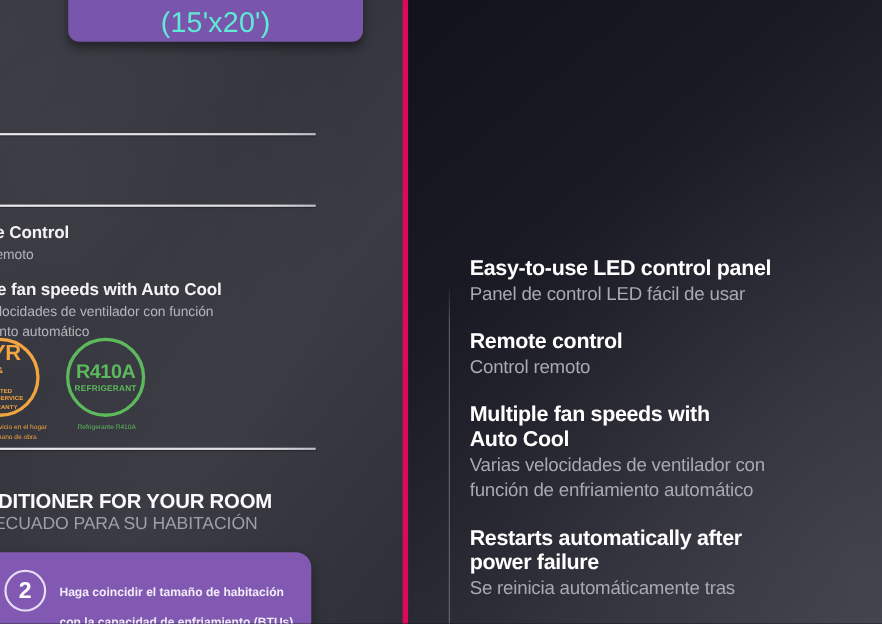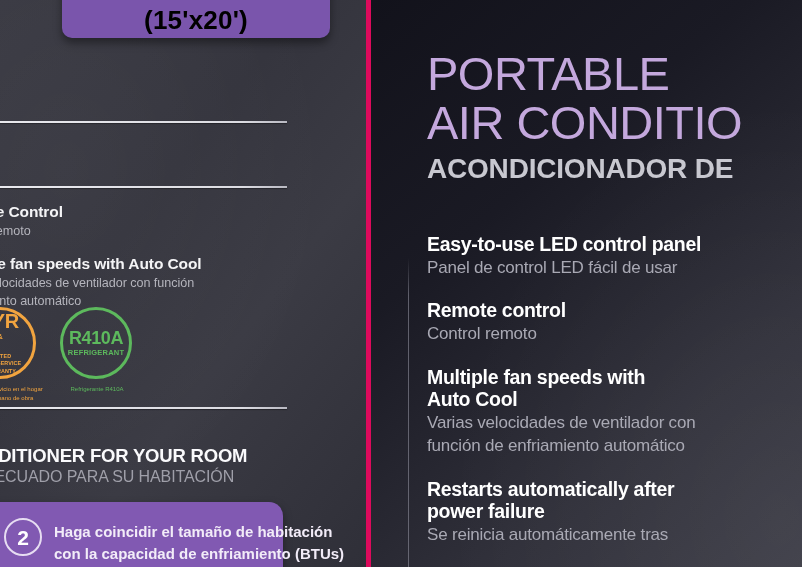--- a/index.html
+++ b/index.html
@@ -27,21 +27,21 @@
   .size-chip{
     position:absolute;left:62px;top:-34px;width:268px;height:72px;
     background:#7a55ac;
     border-radius:10px;
     box-shadow:0 5px 9px rgba(0,0,0,.40);
     display:flex;align-items:flex-end;justify-content:center;
     padding-bottom:5px;box-sizing:border-box;
     z-index:4;
   }
   .size-chip-label{
-    color:#000000;font-size:26px;font-weight:700;letter-spacing:.2px;
+    color:#5eead4;font-size:26px;font-weight:400;letter-spacing:.2px;
     line-height:1;white-space:nowrap;
   }
 
   .hr{
     position:absolute;left:-10px;height:2px;width:297px;
     background:linear-gradient(90deg,#e9e9ee 0%,#dcdce2 85%,#b9b9c2 100%);
     box-shadow:0 1px 1px rgba(0,0,0,.35);
   }
   .hr.a{top:121px;}
   .hr.b{top:186px;}
@@ -106,21 +106,21 @@
     z-index:3;
   }
   .step-num{
     flex:0 0 auto;width:34px;height:34px;border-radius:50%;
     border:2.4px solid #e7ddf2;color:#ffffff;
     display:flex;align-items:center;justify-content:center;
     font-size:21px;font-weight:700;line-height:1;
   }
   .step-txt{padding-top:1px;}
   .step-en{color:#ffffff;font-size:16.5px;font-weight:700;line-height:1.1;letter-spacing:-.2px;white-space:nowrap;}
-  .step-es{color:#f2ecf8;font-size:15px;font-weight:700;line-height:1.28;margin-top:3px;white-space:nowrap;}
+  .step-es{color:#f2ecf8;font-size:11px;font-weight:700;line-height:1.28;margin-top:13px;white-space:nowrap;}
 
   
   .divider{
     position:absolute;left:366px;top:0;width:5px;height:567px;
     background:#dd0a5c;z-index:6;
   }
 
   
   .right-panel{
     position:absolute;left:371px;top:0;width:431px;height:567px;
@@ -224,25 +224,20 @@
       <div class="step-txt">
         <div class="step-es">Haga coincidir el tamaño de habitación</div>
         <div class="step-es">con la capacidad de enfriamiento (BTUs)</div>
       </div>
     </div>
   </div>
 
   <div class="divider"></div>
 
   <div class="right-panel">
-    <div class="r-title">
-      <div class="r-title-l1">PORTABLE</div>
-      <div class="r-title-l2">AIR CONDITIO</div>
-      <div class="r-sub">ACONDICIONADOR DE</div>
-    </div>
 
     <div class="r-feats">
       <div class="r-feat">
         <div class="rf-en nowrap">Easy-to-use LED control panel</div>
         <div class="rf-es nowrap">Panel de control LED fácil de usar</div>
       </div>
       <div class="r-feat">
         <div class="rf-en nowrap">Remote control</div>
         <div class="rf-es nowrap">Control remoto</div>
       </div>

